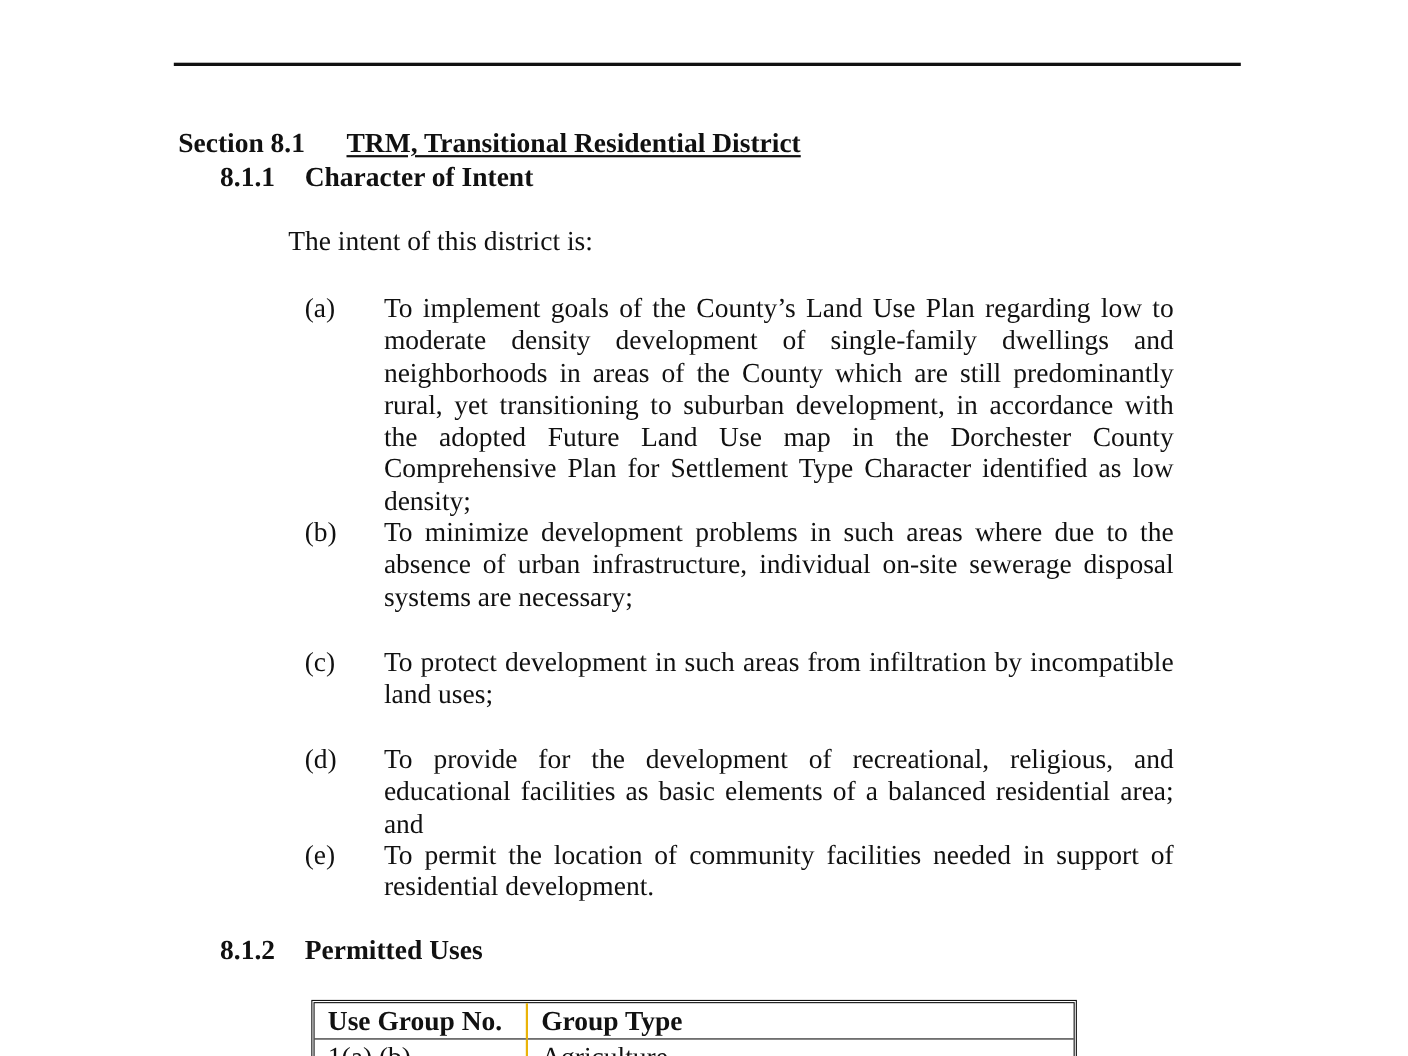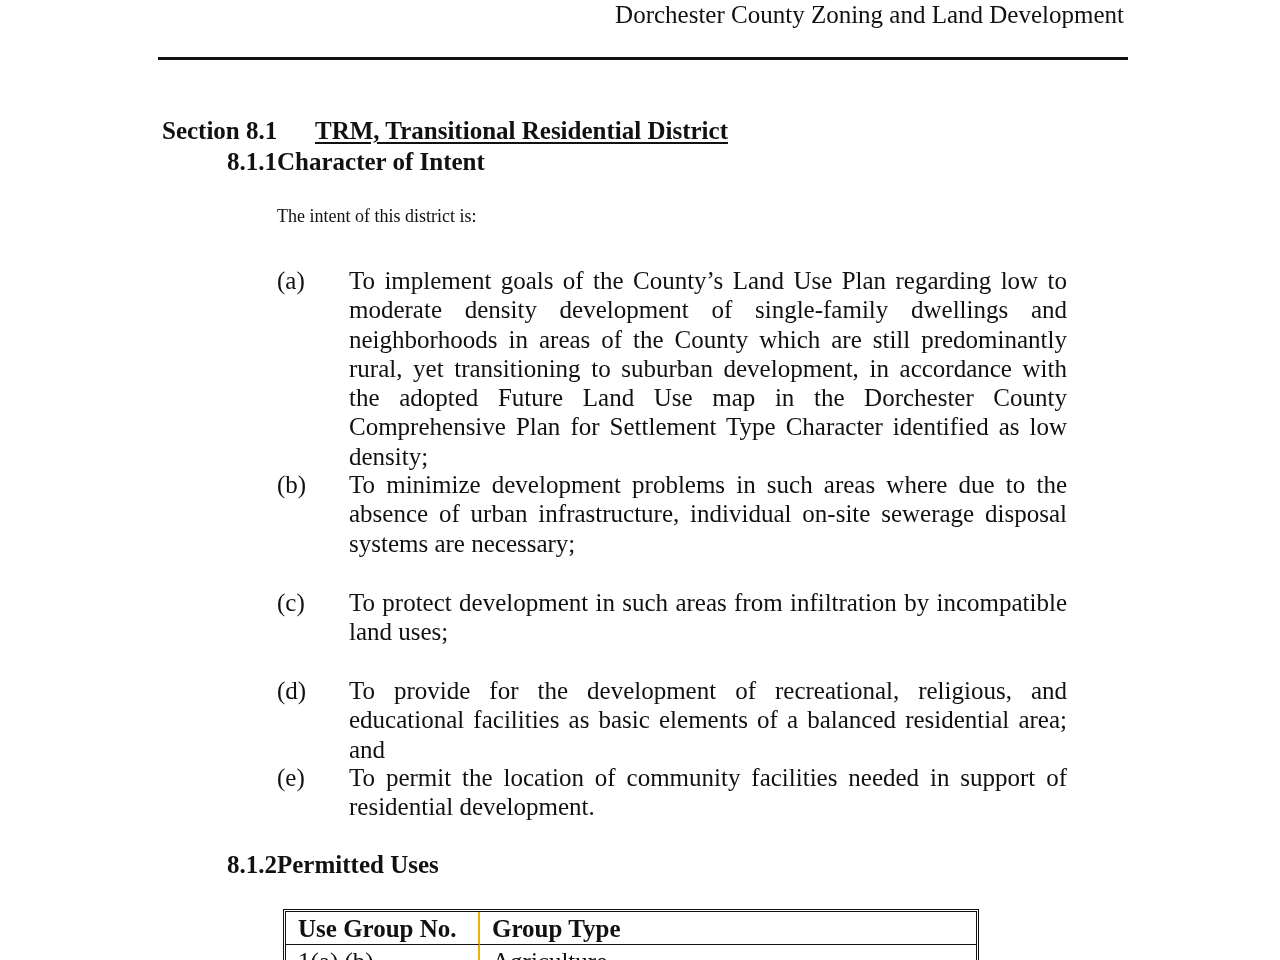--- a/index.html
+++ b/index.html
@@ -20,23 +20,23 @@
   .section-title {
     position: absolute; left: 162px; top: 89px; font-size: 25px; font-weight: bold;
     white-space: nowrap;
     margin-top: 28px;
   }
   .section-title .num { display: inline-block; width: 153px; }
   .section-title .name { text-decoration: underline; text-underline-offset: 3px; }
   .sub-title {
     position: absolute; left: 200px; font-size: 25px; font-weight: bold; white-space: nowrap;
   }
-  .sub-title .num { display: inline-block; width: 77px; text-align: right; }
+  .sub-title .num { display: inline-block; width: 77px; }
   .intro {
-    position: absolute; left: 277px; top: 206px; font-size: 18px;
+    position: absolute; left: 262px; top: 206px; font-size: 25px;
   }
   .item {
     position: absolute; left: 277px; width: 790px; font-size: 25px; line-height: 29.3px;
     display: flex;
   }
   .item .label { width: 38px; flex: 0 0 38px; }
   .item .text { flex: 1; text-align: justify; text-align-last: left; margin-left: 34px; }
   table.uses {
     position: absolute; left: 283px; top: 909px; width: 696px;
     border: 3px double #111; border-collapse: separate; border-spacing: 0;
@@ -46,21 +46,20 @@
     border-bottom: 1px solid #111; text-align: left; padding: 2px 10px 0 12px;
     height: 30px; line-height: 30px;
   }
   table.uses th:first-child, table.uses td:first-child { border-right: 2px solid #eab308; width: 170px; }
   table.uses th { font-weight: bold; }
 </style>
 </head>
 <body>
 
 <div class="header">
-  <div>Dorchester County Zoning and Land Development</div>
 </div>
 <div class="header-rule"></div>
 
 <div class="section-title">
   <span class="num">Section 8.1</span><span class="name">TRM, Transitional Residential District</span>
 </div>
 
 <div class="sub-title" style="top:148px">
   <span class="num">8.1.1</span><span>Character of Intent</span>
 </div>

